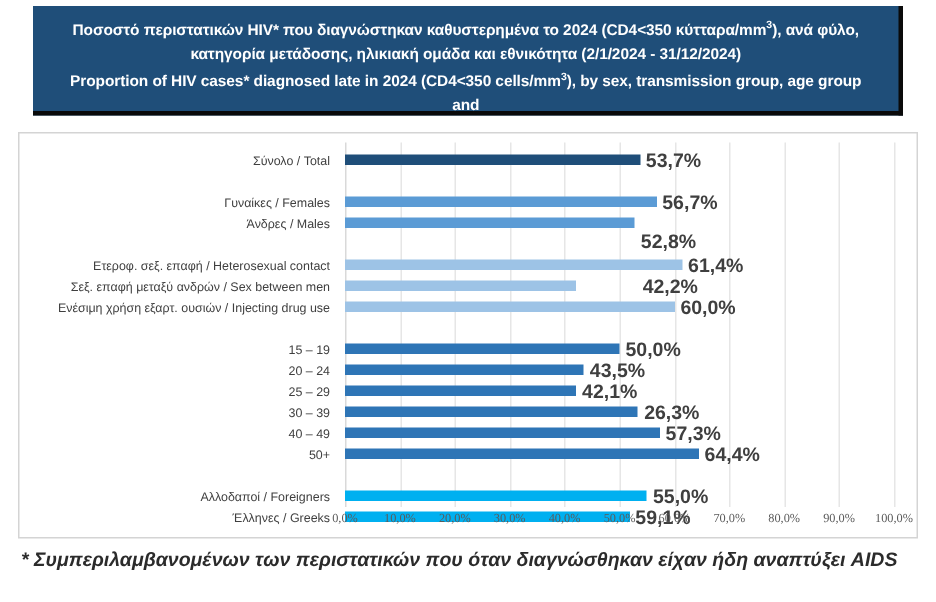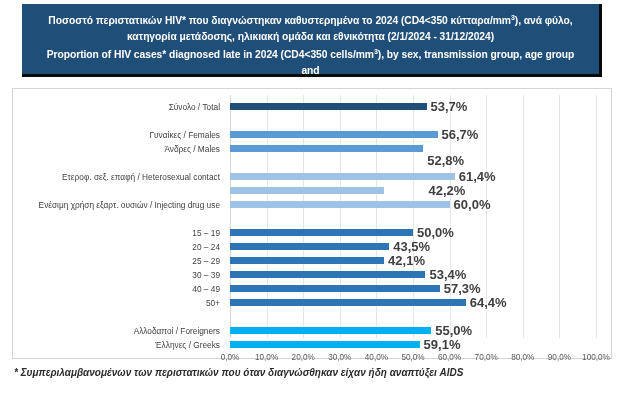--- a/index.html
+++ b/index.html
@@ -92,42 +92,43 @@
     position: absolute;
     left: 0;
     top: 6px;
     width: 212px;
     height: 243px;
   }
 
   #xaxis {
     position: absolute;
     left: 217px;
-    top: 262px;
+    top: 250px;
     width: 366px;
     height: 16px;
+    font-family: Liberation Serif, serif;
   }
   #xaxis .tick {
     position: absolute;
     top: 2px;
     font-size: 8.2px;
     color: #5a5a5a;
     transform: translateX(-50%);
     white-space: nowrap;
   }
 
   
   #footnotes {
     position: absolute;
     left: 14px;
     top: 364px;
     width: 600px;
   }
   #footnotes div {
-    font-size: 10px;
+    font-size: 13px;
     font-style: italic;
     font-weight: bold;
     color: #2b2b2b;
     line-height: 17px;
     white-space: nowrap;
   }
 </style>
 </head>
 <body>
 
@@ -139,20 +140,21 @@
   <div class="tline">Proportion of HIV cases* diagnosed late in 2024 (CD4&lt;350 cells/mm<sup>3</sup>), by sex, transmission group, age group and</div>
 </div>
 
 <div id="chart-card">
 
   <div id="cat-col">
       <div class="cat-label" style="top: 7.5px; right: 5px;">Σύνολο / Total</div>
       <div class="cat-label" style="top: 35.5px; right: 5px;">Γυναίκες / Females</div>
       <div class="cat-label" style="top: 49.5px; right: 5px;">Άνδρες / Males</div>
       <div class="cat-label" style="top: 77.5px; right: 5px;">Ετεροφ. σεξ. επαφή / Heterosexual contact</div>
+      <div class="cat-label" style="top: 91.5px; right: 5px;">Σεξ. επαφή μεταξύ ανδρών / Sex between men</div>
       <div class="cat-label" style="top: 105.5px; right: 5px;">Ενέσιμη χρήση εξαρτ. ουσιών / Injecting drug use</div>
       <div class="cat-label" style="top: 133.5px; right: 5px;">15 – 19</div>
       <div class="cat-label" style="top: 147.5px; right: 5px;">20 – 24</div>
       <div class="cat-label" style="top: 161.5px; right: 5px;">25 – 29</div>
       <div class="cat-label" style="top: 175.5px; right: 5px;">30 – 39</div>
       <div class="cat-label" style="top: 189.5px; right: 5px;">40 – 49</div>
       <div class="cat-label" style="top: 203.5px; right: 5px;">50+</div>
       <div class="cat-label" style="top: 231.5px; right: 5px;">Αλλοδαποί / Foreigners</div>
       <div class="cat-label" style="top: 245.5px; right: 5px;">Έλληνες / Greeks</div>
     </div>
@@ -181,21 +183,21 @@
       <div class="bar-label" style="left: 158.452px; top: 91.5px; margin-left: 40px;">42,2%</div>
       <div class="bar" title="Ενέσιμη χρήση εξαρτ. ουσιών / Injecting drug use 60,0%" style="top: 106px; width: 219.6px; background: rgb(157, 195, 230);"></div>
       <div class="bar-label" style="left: 223.6px; top: 105.5px;">60,0%</div>
       <div class="bar" title="15 – 19 50,0%" style="top: 134px; width: 183px; background: rgb(46, 117, 182);"></div>
       <div class="bar-label" style="left: 187px; top: 133.5px;">50,0%</div>
       <div class="bar" title="20 – 24 43,5%" style="top: 148px; width: 159.21px; background: rgb(46, 117, 182);"></div>
       <div class="bar-label" style="left: 163.21px; top: 147.5px;">43,5%</div>
       <div class="bar" title="25 – 29 42,1%" style="top: 162px; width: 154.086px; background: rgb(46, 117, 182);"></div>
       <div class="bar-label" style="left: 158.086px; top: 161.5px;">42,1%</div>
       <div class="bar" title="30 – 39 53,4%" style="top: 176px; width: 195.444px; background: rgb(46, 117, 182);"></div>
-      <div class="bar-label" style="left: 199.444px; top: 175.5px;">53,4%</div>
+      <div class="bar-label" style="left: 199.444px; top: 175.5px;">26,3%</div>
       <div class="bar" title="40 – 49 57,3%" style="top: 190px; width: 209.718px; background: rgb(46, 117, 182);"></div>
       <div class="bar-label" style="left: 213.718px; top: 189.5px;">57,3%</div>
       <div class="bar" title="50+ 64,4%" style="top: 204px; width: 235.704px; background: rgb(46, 117, 182);"></div>
       <div class="bar-label" style="left: 239.704px; top: 203.5px;">64,4%</div>
       <div class="bar" title="Αλλοδαποί / Foreigners 55,0%" style="top: 232px; width: 201.3px; background: rgb(0, 176, 240);"></div>
       <div class="bar-label" style="left: 205.3px; top: 231.5px;">55,0%</div>
       <div class="bar" title="Έλληνες / Greeks 51,8%" style="top: 246px; width: 189.588px; background: rgb(0, 176, 240);"></div>
       <div class="bar-label" style="left: 193.588px; top: 245.5px;">59,1%</div>
     </div>
 

